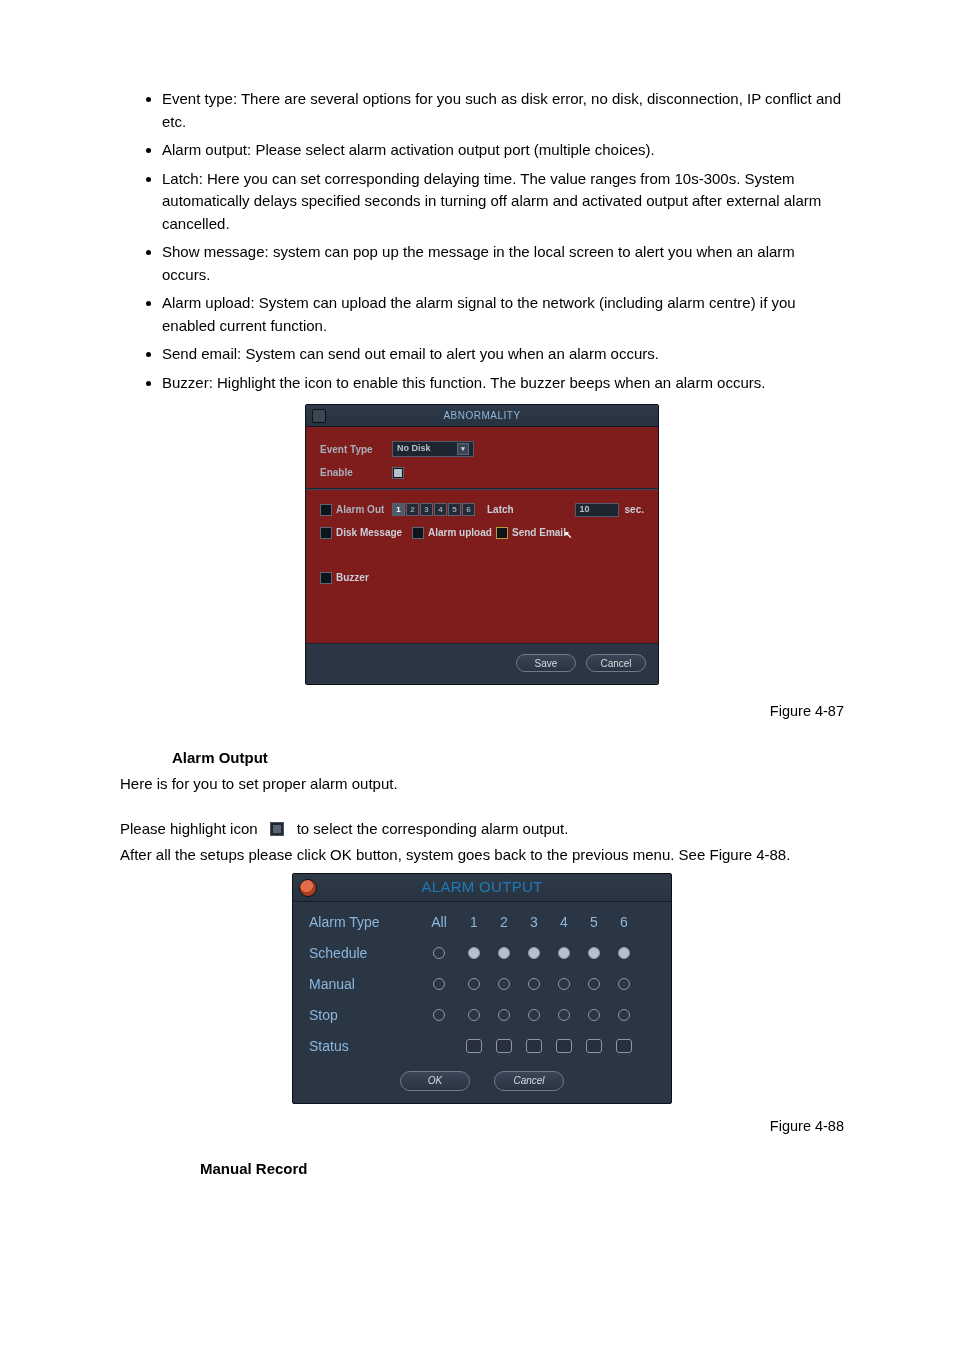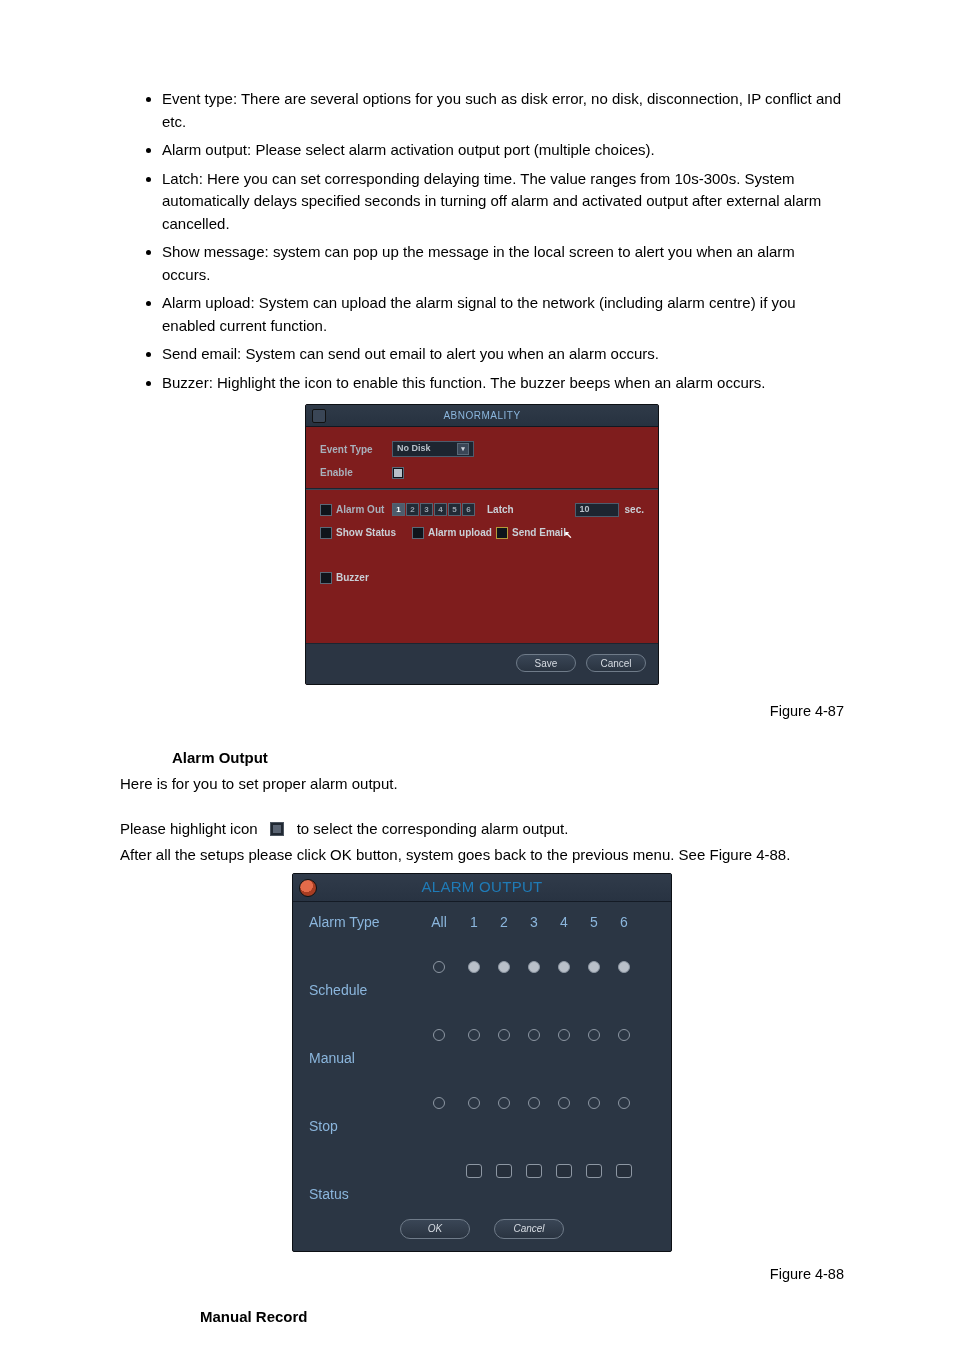--- a/index.html
+++ b/index.html
@@ -95,23 +95,23 @@
     display:flex;align-items:center;justify-content:center;height:28px;
     background:linear-gradient(#303b4a,#283342);border-bottom:1px solid #141b25;position:relative;
   }
   .shot2 .titlebar .tic2{
     position:absolute;left:6px;top:5px;width:18px;height:18px;border-radius:50%;
     background:radial-gradient(circle at 40% 35%, #e46b4a 0 45%, #a83d22 46% 100%);
     border:1px solid #111;
   }
   .shot2 .titlebar .title{color:#1f7bb7;font-size:15px;letter-spacing:0.3px;}
   .shot2 .panel{padding:10px 14px 6px 16px;}
-  .shot2 .grid{display:grid;grid-template-columns:110px 40px repeat(6,30px);align-items:center;}
+  .shot2 .grid{display:grid;grid-template-columns:110px 40px repeat(6,30px);row-gap:10px;align-items:center;}
   .shot2 .hcell{color:#8bb6dd;font-size:14px;}
-  .shot2 .lcell{color:#8bb6dd;font-size:14px;margin-top:47px;}
+  .shot2 .lcell{color:#8bb6dd;font-size:14px;}
   .shot2 .dot{width:12px;height:12px;border:1px solid #8d97a3;border-radius:50%;background:#202832;display:inline-block;}
   .shot2 .dot.fill{background:#b9c0c9;}
   .shot2 .open{width:12px;height:12px;border:1.5px solid #8d97a3;border-radius:50%;display:inline-block;}
   .shot2 .sq{width:16px;height:14px;border:1.5px solid #8d97a3;border-radius:3px;display:inline-block;background:#262f3b;}
   .shot2 .bbar{display:flex;justify-content:center;gap:24px;padding:8px 0 12px 0;}
   .shot2 .btn{min-width:70px;height:20px;border-radius:10px;font-style:italic;}
   .cellcenter{display:flex;justify-content:center;}
 </style>
 </head>
 <body>
@@ -155,21 +155,21 @@
         <span class="num">5</span>
         <span class="num">6</span>
       </div>
       <span style="margin:0 6px">Latch</span>
       <span style="flex:1"></span>
       <span class="txtbox">10</span>
       <span style="margin-left:6px">sec.</span>
     </div>
     <div class="row">
       <span class="chk"></span>
-      <span style="width:76px">Show Status</span>
+      <span style="width:76px">Disk Message</span>
       <span class="chk"></span>
       <span style="width:68px">Alarm upload</span>
       <span class="chk" style="border-color:#b49a3a"></span>
       <span>Send Email</span>
       <span class="cursor">↖</span>
     </div>
     <div style="height:22px"></div>
     <div class="row">
       <span class="chk"></span>
       <span>Buzzer</span>

